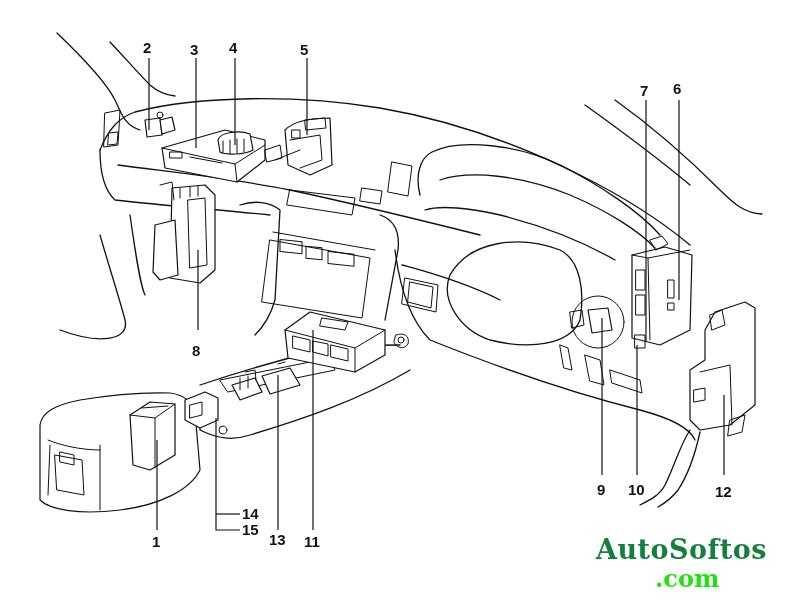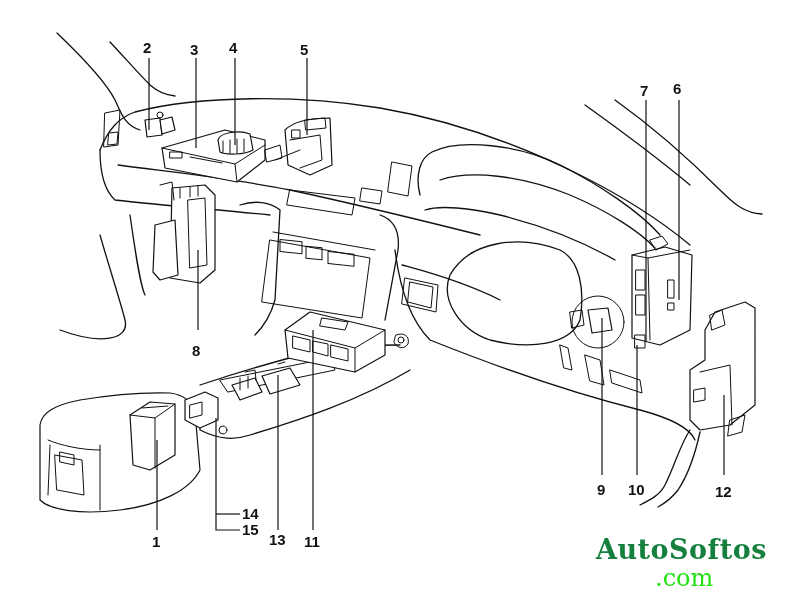--- a/index.html
+++ b/index.html
@@ -4,21 +4,21 @@
 <style>
   html, body { margin:0; padding:0; background:#ffffff; }
   body { width:800px; height:600px; position:relative; overflow:hidden; font-family:"Liberation Sans", sans-serif; }
   #diagram { position:absolute; left:0; top:0; width:800px; height:600px; }
   .ln { fill:none; stroke:#111; stroke-width:1.3; stroke-linecap:round; stroke-linejoin:round; }
   .thin { fill:none; stroke:#111; stroke-width:1; stroke-linecap:round; stroke-linejoin:round; }
   .part { fill:#fff; stroke:#111; stroke-width:1.2; stroke-linejoin:round; }
   .leader { stroke:#111; stroke-width:1.2; fill:none; }
   .callout { font-family:"Liberation Sans", sans-serif; font-weight:bold; font-size:15px; fill:#111; }
   .wm-main { position:absolute; left:596px; top:534px; font-family:"DejaVu Serif", serif; font-weight:bold; font-size:27px; letter-spacing:0.5px; }
-  .wm-sub { position:absolute; left:655px; top:564px; font-family:"DejaVu Serif", serif; font-weight:normal; font-size:24px; }
+  .wm-sub { position:absolute; left:655px; top:564px; font-family:"DejaVu Serif", serif; font-weight:bold; font-size:24px; }
 </style>
 </head>
 <body>
 
 <svg id="diagram" viewBox="0 0 800 600" xmlns="http://www.w3.org/2000/svg">
 
   <g>
     <path class="ln" d="M57,33 C80,55 105,80 115,100 C122,115 125,125 140,130"></path>
     <path class="ln" d="M110,42 C125,58 140,75 150,85 C158,92 165,95 175,96"></path>
     <path class="ln" d="M585,105 C620,130 660,160 690,185"></path>

